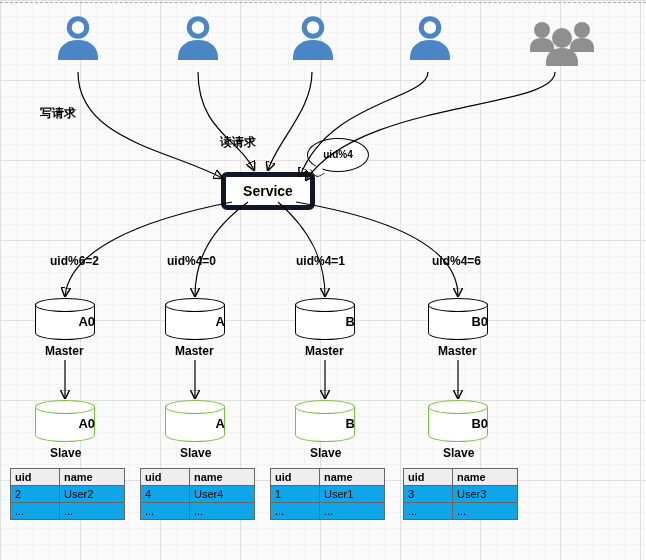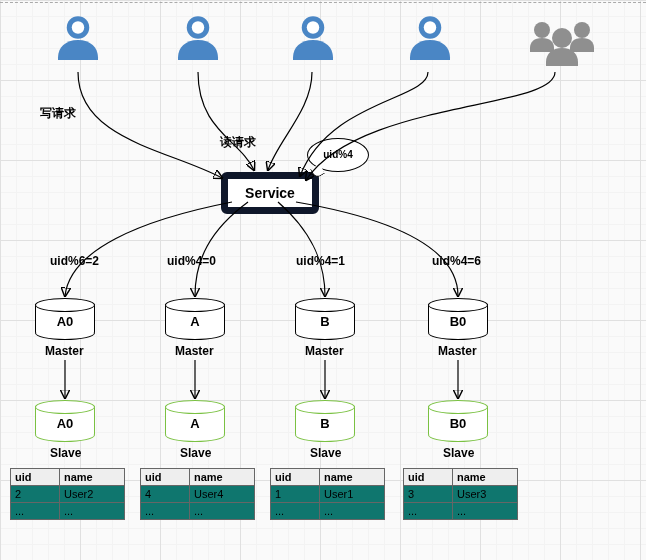--- a/index.html
+++ b/index.html
@@ -18,21 +18,21 @@
     overflow:hidden;
   }
   .dashed{position:absolute;left:0;top:2px;width:646px;border-top:1px dashed #aaa}
   .abs{position:absolute}
   .user{fill:#4a86c5}
   .group{fill:#8f8f8f}
   .label{font-size:12px;white-space:nowrap}
   .bold{font-weight:bold}
   .service{
     position:absolute;left:221px;top:172px;width:84px;height:28px;
-    background:#fff;border:7px solid #0f172a;border-radius:6px;
+    background:#fff;border:5px solid #0f172a;border-radius:6px;
     text-align:center;line-height:28px;font-weight:bold;font-size:14px;
   }
   .bubble{
     position:absolute;left:307px;top:138px;width:60px;height:32px;
     background:#fff;border:1px solid #000;border-radius:50%;
     text-align:center;line-height:32px;font-size:10px;font-weight:bold;
   }
   .bubble:after{
     content:"";position:absolute;left:4px;bottom:-6px;width:10px;height:10px;
     background:#fff;border-left:1px solid #000;border-bottom:1px solid #000;
@@ -46,25 +46,25 @@
   }
   .db .top{
     position:absolute;left:0;top:0;width:58px;height:12px;
     border:1px solid #000;border-radius:50%;background:#fff;z-index:2;
   }
   .db .bot{
     position:absolute;left:0;top:28px;width:58px;height:12px;
     border:1px solid #000;border-radius:50%;background:#fff;
     clip-path:inset(6px 0 0 0);
   }
-  .db .txt{position:absolute;left:0;top:16px;width:60px;text-align:center;font-weight:bold;font-size:13px;z-index:3}
+  .db .txt{position:absolute;left:0;top:16px;width:60px;text-align:right;font-weight:bold;font-size:13px;z-index:3}
   .db.green .body,.db.green .top,.db.green .bot{border-color:#7ac142}
   
   table.rec{
-    position:absolute;border-collapse:collapse;font-size:11px;background:#0f766e;
+    position:absolute;border-collapse:collapse;font-size:11px;background:#0ea5e9;
     table-layout:fixed;
   }
   table.rec th,table.rec td{
     border:1px solid #666;padding:2px 4px;text-align:left;overflow:hidden;
   }
   table.rec th{background:#eee;font-weight:bold}
   
   svg.arrows{position:absolute;left:0;top:0;width:646px;height:560px;pointer-events:none}
   svg.arrows path{stroke:#000;stroke-width:1.2;fill:none}
 </style>

